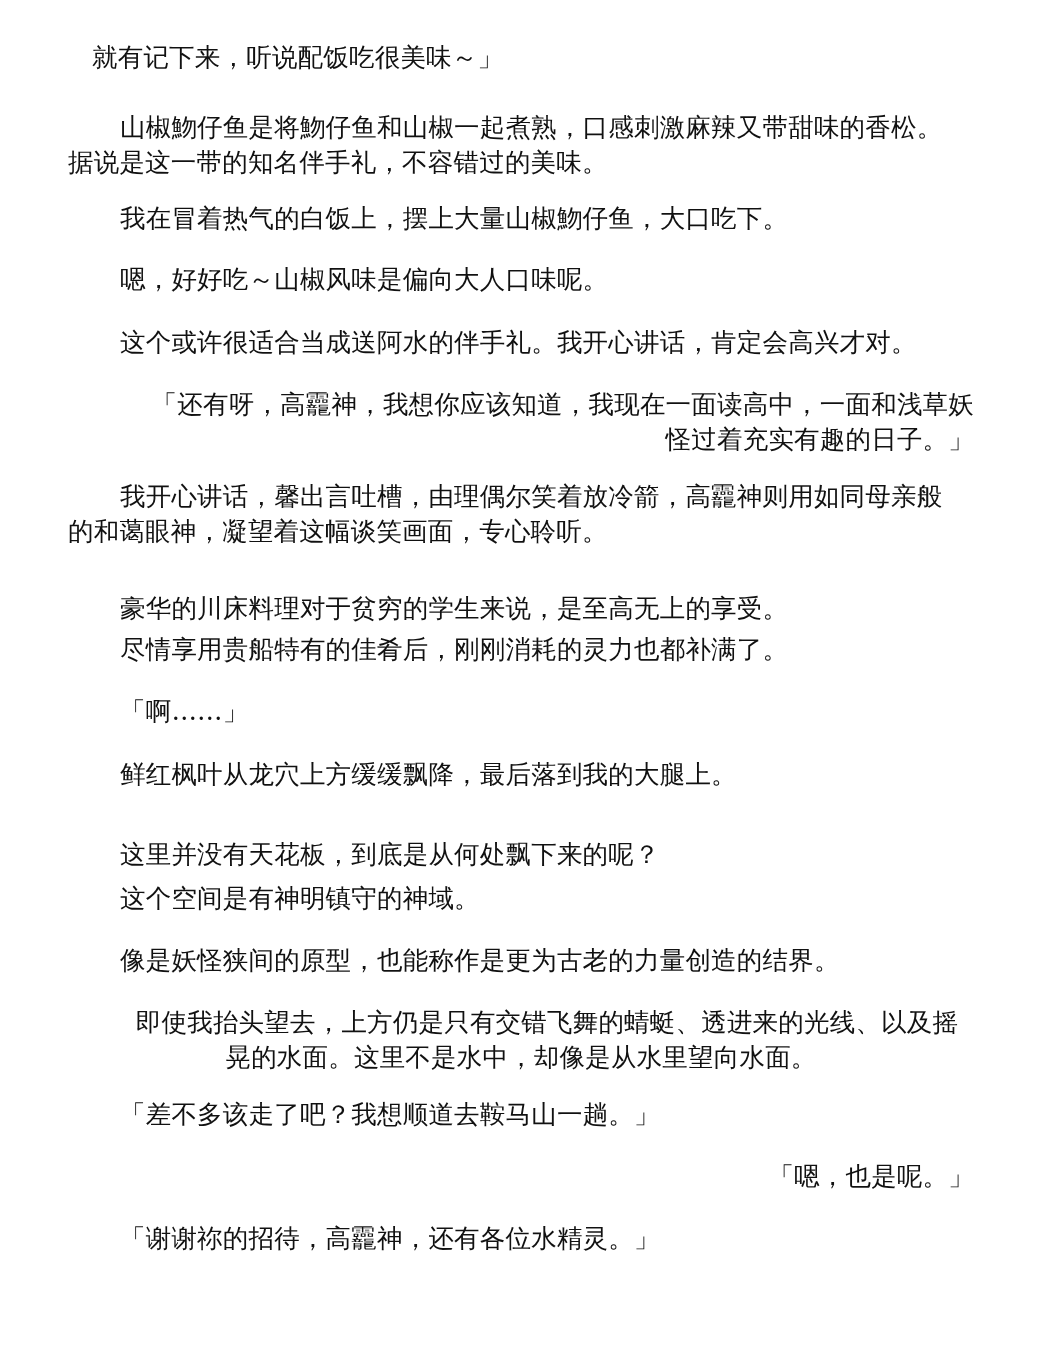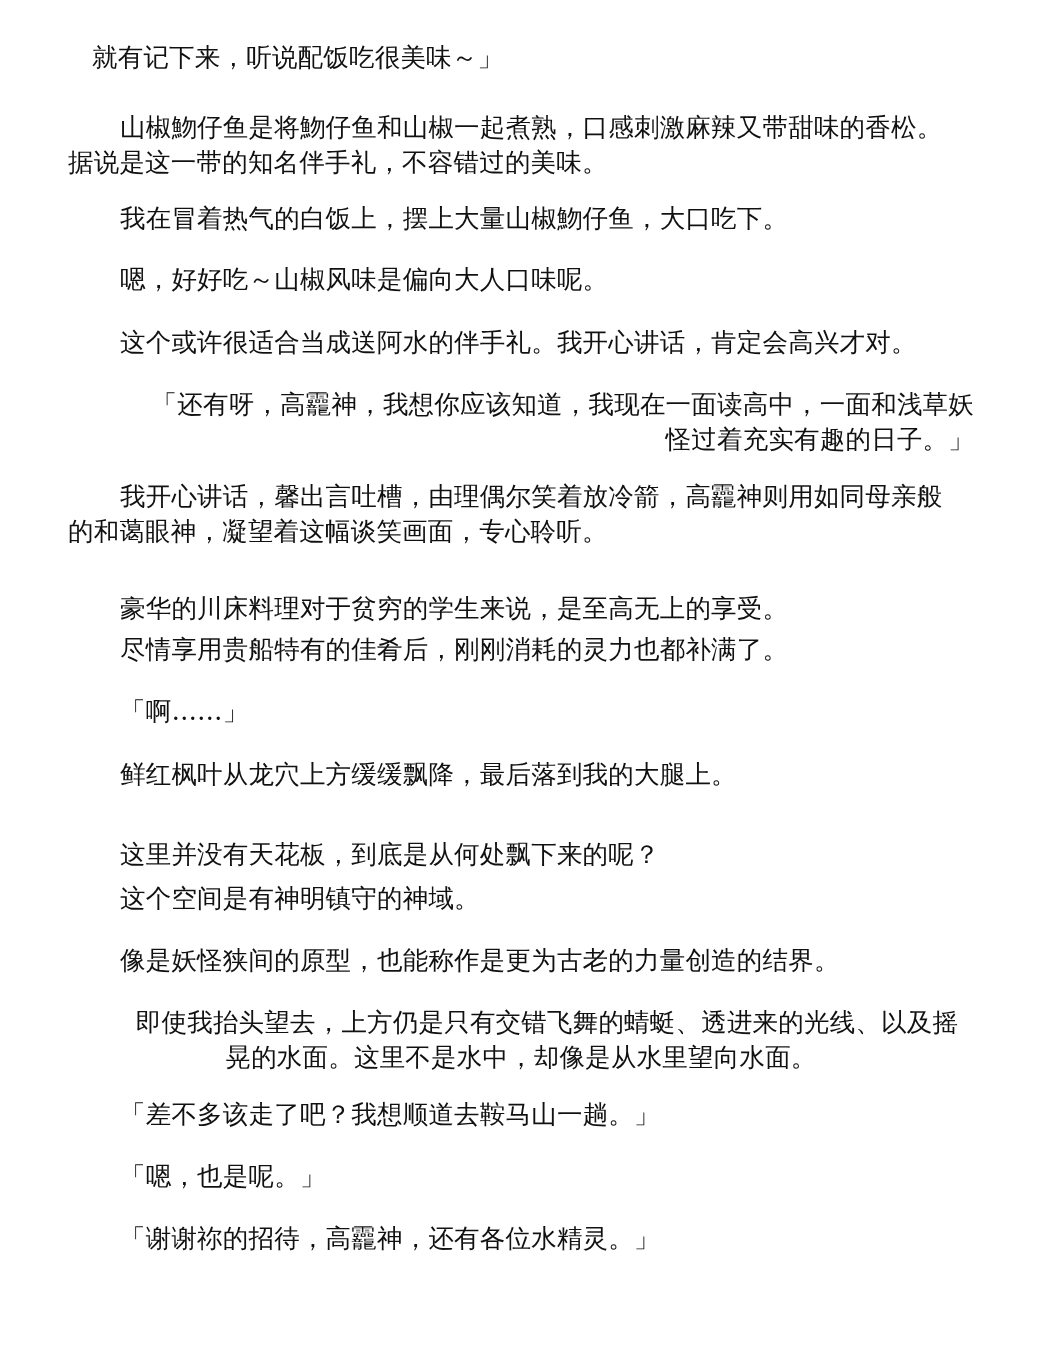--- a/index.html
+++ b/index.html
@@ -60,19 +60,19 @@
     <div class="p" style="top: 943px;">
       <span class="line indent">像是妖怪狭间的原型，也能称作是更为古老的力量创造的结界。</span>
     </div>
     <div class="p" style="top: 1005px; text-align: center;">
       <span class="line indent">即使我抬头望去，上方仍是只有交错飞舞的蜻蜓、透进来的光线、以及摇</span>
       <span class="line">晃的水面。这里不是水中，却像是从水里望向水面。</span>
     </div>
     <div class="p" style="top: 1097px;">
       <span class="line indent">「差不多该走了吧？我想顺道去鞍马山一趟。」</span>
     </div>
-    <div class="p" style="top: 1159px;">
+    <div class="p" style="top: 1159px; text-align: right;">
       <span class="line indent">「嗯，也是呢。」</span>
     </div>
     <div class="p" style="top: 1221px;">
       <span class="line indent">「谢谢祢的招待，高龗神，还有各位水精灵。」</span>
     </div>
   </div>
 
 </body></html>

